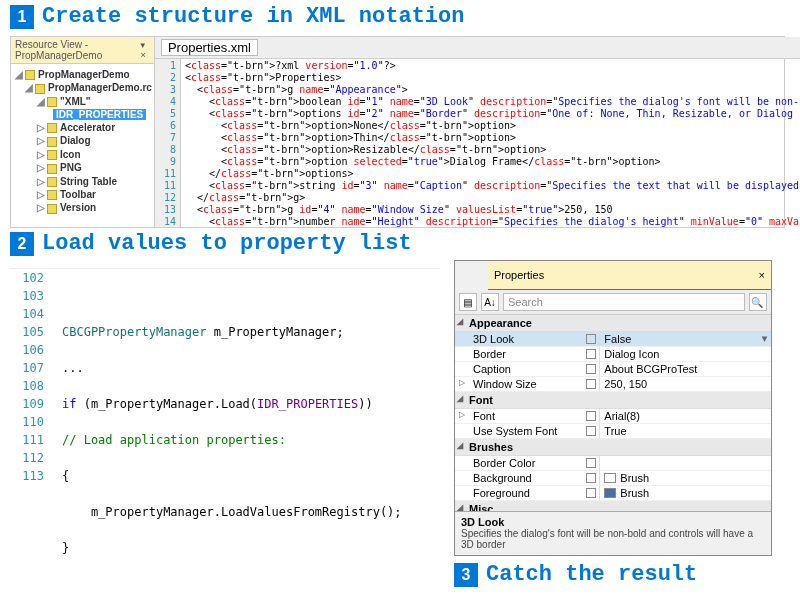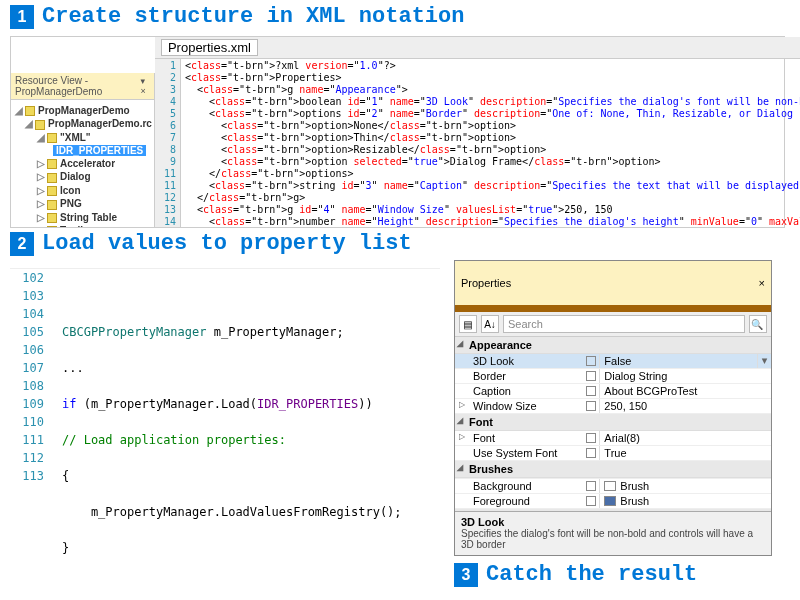--- a/index.html
+++ b/index.html
@@ -2,21 +2,21 @@
 <html><head>
 <meta charset="utf-8">
 <style>
   * { box-sizing: border-box; }
   body { margin:0; padding:0; font-family: "Segoe UI", Tahoma, Arial, sans-serif; font-size:11px; background:#fff; width:800px; height:600px; overflow:hidden; }
   .step-head { display:flex; align-items:center; gap:8px; margin:4px 0 2px 10px; }
   .step-num { background:#0078d7; color:#fff; width:24px; height:24px; display:flex; align-items:center; justify-content:center; font-size:16px; font-weight:bold; }
   .step-title { color:#0078d7; font-size:22px; font-weight:600;font-family:Liberation Mono, monospace; }
   
   .sec1 { position:absolute; left:10px; top:36px; width:775px; height:192px; display:flex; border:1px solid #ccc; }
-  .tree-pane { width:160px; display:flex; flex-direction:column; border-right:1px solid #ccc;margin-top:36px; }
+  .tree-pane { width:160px; display:flex; flex-direction:column; border-right:1px solid #ccc; }
   .tree-tab { background:#fdf2c1; border-bottom:1px solid #ccc; display:flex; align-items:center; padding:2px 4px; font-size:10px; color:#555; justify-content:space-between; }
   .tree-tab .pin { font-size:9px; }
   .tree-body { flex:1; background:#fff; padding:4px 2px; font-size:10px; color:#333; overflow:hidden;font-weight:bold; }
   .tree-item { padding:1px 0 1px 2px; white-space:nowrap; }
   .tree-item .arrow { display:inline-block; width:10px; color:#888; }
   .tree-item .fold { display:inline-block; width:10px; height:10px; background:#efd95a; border:1px solid #c0a020; margin-right:3px; vertical-align:middle; }
   .tree-item.sel span.label { background:#3399ff; color:#fff; padding:0 3px; }
   .code-pane { flex:1; display:flex; flex-direction:column; }
   .code-tab { background:#eee; border-bottom:1px solid #ccc; padding:2px 6px; display:flex; gap:6px; }
   .code-tab .tab { background:#fff; border:1px solid #bbb; padding:0 6px; font-size:13px; }
@@ -26,21 +26,21 @@
   .lines { flex:1; padding:1px 4px; white-space:pre; color:#000; line-height:12px; }
   .lines div { height:12px; } .t-attr{color:#ff0000;} .t-val{color:#0000ff;}
   
   .sec2 { position:absolute; left:10px; top:268px; width:430px; }
   .code2 { display:flex; font-family:Consolas,monospace; font-size:12px; border-top:1px solid #eee; }
   .code2 .gut2 { background:#fff; color:#2b91af; text-align:right; width:44px; padding-right:10px; line-height:18px; }
   .code2 .body2 { flex:1; padding-left:8px; line-height:18px; white-space:pre; }
   .c2-kw{color:#0000ff;} .c2-type{color:#0f766e;} .c2-cmt{color:#008000;} .c2-mac{color:#6f008a;}
   
   .props { position:absolute; left:454px; top:260px; width:318px; height:296px; border:1px solid #888; background:#f0f0f0; display:flex; flex-direction:column; font-size:11px; }
-  .props-title { background:#fdf2c1; border-bottom:7px solid #a16207; padding:16px 6px; display:flex; justify-content:space-between; align-items:center; }
+  .props-title { background:#fdf2c1; border-bottom:1px solid #a16207; padding:8px 6px; display:flex; justify-content:space-between; align-items:center;margin-left:33px; }
   .props-toolbar { display:flex; align-items:center; gap:4px; padding:3px 4px; border-bottom:1px solid #ccc; background:#eee; }
   .tbtn { border:1px solid #bbb; background:#fff; width:18px; height:18px; display:flex; align-items:center; justify-content:center; font-size:10px; }
   .search { flex:1; height:18px; border:1px solid #bbb; background:#fff; padding:0 4px; color:#888; display:flex; align-items:center; }
   .prop-grid { flex:1; overflow:hidden; background:#fff; }
   .grp { background:#e8e8e8; font-weight:bold; padding:2px 2px 2px 14px; border-bottom:1px solid #ddd; position:relative; }
   .grp::before { content:"◢"; position:absolute; left:2px; font-size:8px; color:#666; }
   .row { display:flex; border-bottom:1px solid #eee; }
   .row.sel { background:#d0e3f5; }
   .row .k { width:46%; padding:1px 2px 1px 18px; border-right:1px solid #ddd; position:relative; }
   .row .k .chk { position:absolute; right:3px; top:2px; width:10px; height:10px; border:1px solid #888; }
@@ -164,21 +164,21 @@
       <div class="row sel">
         <div class="k">3D Look<span class="chk"></span></div>
         <div class="v">
           <span>False</span>
         </div>
         <div class="drop">▾</div>
       </div>
       <div class="row">
         <div class="k">Border<span class="chk"></span></div>
         <div class="v">
-          <span>Dialog String</span>
+          <span>Dialog Icon</span>
         </div>
       </div>
       <div class="row">
         <div class="k">Caption<span class="chk"></span></div>
         <div class="v">
           <span>About BCGProTest</span>
         </div>
       </div>
       <div class="row">
         <div class="k">Window Size<span style="position: absolute; left: 4px; font-size: 8px; color: rgb(102, 102, 102);">▷ </span><span class="chk"></span></div>
@@ -194,20 +194,21 @@
         </div>
       </div>
       <div class="row">
         <div class="k">Use System Font<span class="chk"></span></div>
         <div class="v">
           <span>True</span>
         </div>
       </div>
       <div class="grp">Brushes</div>
       <div class="row">
+        <div class="k">Border Color<span class="chk"></span></div>
       </div>
       <div class="row">
         <div class="k">Background<span class="chk"></span></div>
         <div class="v">
           <span class="sw" style="background: rgb(255, 255, 255);"></span>
           <span>Brush</span>
         </div>
       </div>
       <div class="row">
         <div class="k">Foreground<span class="chk"></span></div>

